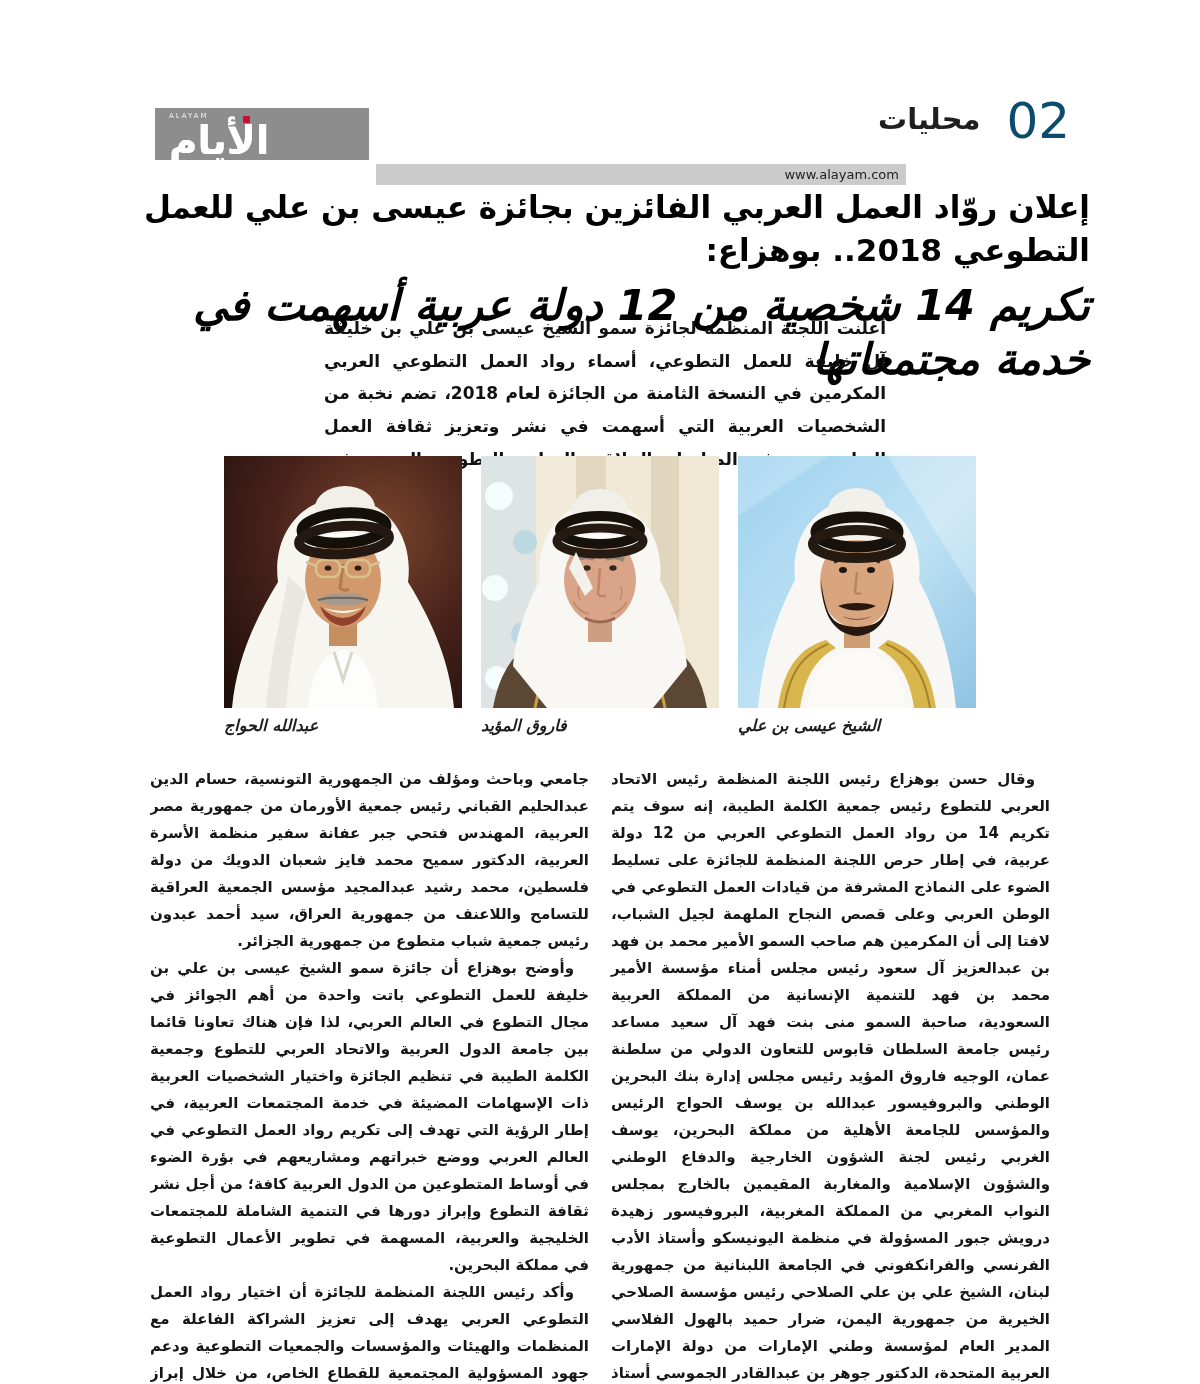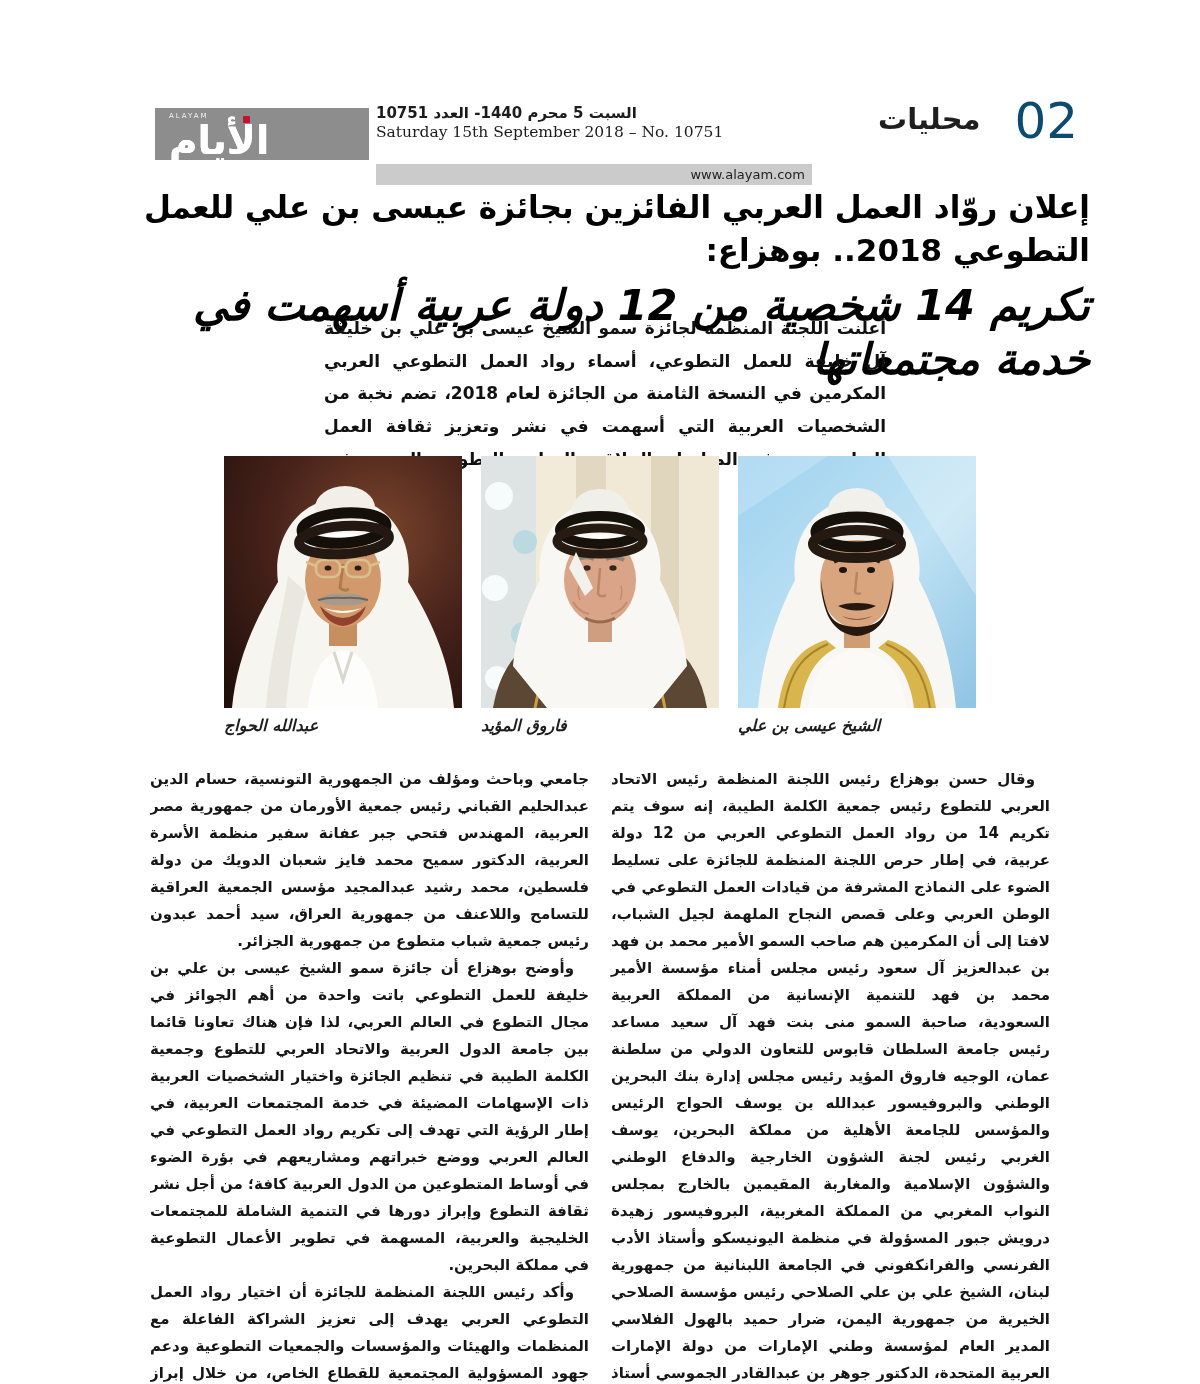--- a/index.html
+++ b/index.html
@@ -10,25 +10,25 @@
   .logo-box{position:absolute;left:155px;top:60px;width:214px;height:52px;background:#8d8d8d;}
   .logo-inner{position:absolute;left:14px;top:4px;color:#fff;}
   .logo-latin{display:block;font-size:7px;letter-spacing:2px;color:#f3f3f3;margin-bottom:-2px;}
   .logo-arabic{font-size:39px;font-weight:bold;line-height:1.2;text-shadow:0 0 0 #fff;}
   .logo-dot{position:absolute;left:88px;top:8px;width:7px;height:7px;background:#c8102e;border-radius:1px;}
 
   .dateblock{position:absolute;left:376px;top:56px;line-height:1.25;}
   .date-ar{font-size:15px;font-weight:bold;color:#1c1c1c;direction:rtl;text-align:left;}
   .date-en{font-size:15.5px;color:#1c1c1c;font-family:"DejaVu Serif","Liberation Serif",serif;}
 
-  .webbar{position:absolute;left:376px;top:116px;width:436px;height:21px;background:#cbcbcb;
+  .webbar{position:absolute;left:376px;top:116px;width:530px;height:21px;background:#cbcbcb;
           display:flex;align-items:center;justify-content:flex-end;}
   .weburl{font-size:13px;color:#222;padding-right:7px;font-family:"DejaVu Sans","Liberation Sans",sans-serif;}
 
-  .corner{position:absolute;left:878px;top:52px;width:200px;display:flex;align-items:flex-end;justify-content:space-between;direction:ltr;gap:24px;}
+  .corner{position:absolute;left:878px;top:52px;width:200px;display:flex;align-items:flex-end;justify-content:flex-start;direction:ltr;gap:24px;}
   .section-label{font-size:29px;font-weight:bold;color:#1f1f1f;line-height:1;margin-bottom:9px;}
   .page-number{font-size:50px;color:#0c4a6e;line-height:.86;font-weight:400;margin-left:2px;}
 
   
   .headline-wrap{position:absolute;left:110px;top:138px;width:980px;text-align:right;direction:rtl;}
   .kicker{font-size:31px;font-weight:bold;color:#000;line-height:1.4;}
   .main-headline{font-size:43px;font-weight:bold;color:#000;line-height:1.25;margin-top:6px;
                  letter-spacing:-.5px;font-style:italic;}
 
   
@@ -62,24 +62,20 @@
 <div class="page">
 
   <div class="logo-box">
     <div class="logo-dot"></div>
     <div class="logo-inner">
       <span class="logo-latin">ALAYAM</span>
       <span class="logo-arabic">الأيام</span>
     </div>
   </div>
 
-  <div class="dateblock">
-    <div class="date-ar">السبت 5 محرم 1440- العدد 10751</div>
-    <div class="date-en">Saturday 15th September 2018 – No. 10751</div>
-  </div>
 
   <div class="webbar">
     <span class="weburl">www.alayam.com</span>
   </div>
 
   <div class="corner">
     <span class="section-label">محليات</span>
     <span class="page-number">02</span>
   </div>
 

